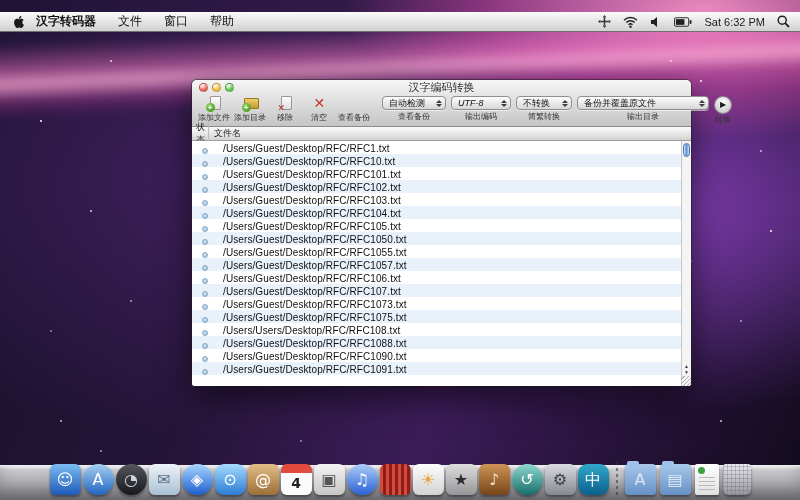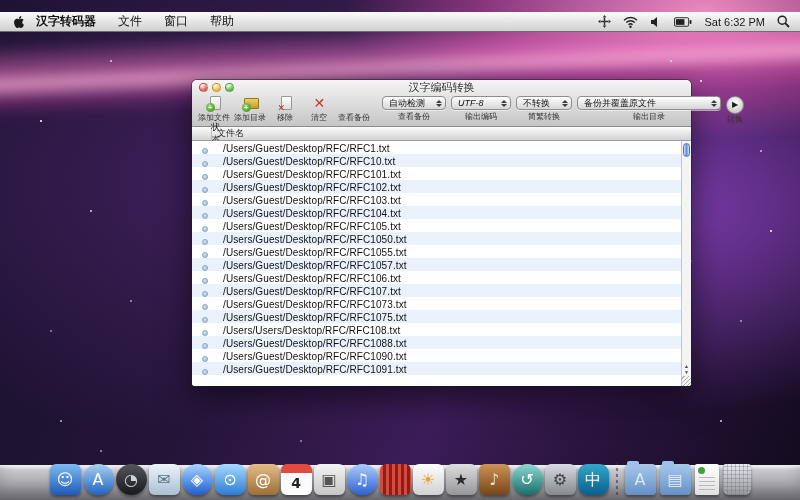--- a/index.html
+++ b/index.html
@@ -67,32 +67,32 @@
     background:linear-gradient(180deg,#fefefe,#d6d6d6);display:flex;align-items:center;
     font-size:9px;color:#111;padding:0 2px 0 6px;box-shadow:0 1px 0 rgba(255,255,255,.55);}
   .popup .val{flex:1;white-space:nowrap;overflow:hidden;}
   .popup .arr{display:flex;flex-direction:column;align-items:center;justify-content:center;margin-left:3px;width:8px;}
   .popup .arr i{display:block;width:0;height:0;border-left:3px solid transparent;border-right:3px solid transparent;}
   .popup .arr .up{border-bottom:3px solid #3c3c3c;margin-bottom:1px;}
   .popup .arr .dn{border-top:3px solid #3c3c3c;}
   .popup-group:nth-child(1) .popup{width:64px;}
   .popup-group:nth-child(2) .popup{width:60px;font-style:italic;}
   .popup-group:nth-child(3) .popup{width:56px;}
-  .popup-group:nth-child(4) .popup{width:144px;justify-content:flex-end;}
+  .popup-group:nth-child(4) .popup{width:132px;justify-content:flex-end;}
   .popup-label{font-size:8px;color:#333;margin-top:1px;}
   .convert-group{margin-left:auto;display:flex;flex-direction:column;align-items:center;}
   .convert-btn{width:18px;height:18px;border-radius:50%;border:1px solid #8d8d8d;box-sizing:border-box;
     background:radial-gradient(circle at 50% 32%,#ffffff,#d6d6d6 62%,#bcbcbc);
     display:flex;align-items:center;justify-content:center;cursor:default;}
   .convert-btn span{font-size:8px;color:#1a1a1a;line-height:1;}
 
   
   .thead{display:flex;height:13px;background:linear-gradient(180deg,#fbfbfb,#d3d3d3);
     border-bottom:1px solid #9f9f9f;font-size:9px;color:#222;align-items:center;}
-  .th-status{width:17px;padding-left:19px;border-right:1px solid #bdbdbd;box-sizing:border-box;}
+  .th-status{width:17px;padding-left:4px;border-right:1px solid #bdbdbd;box-sizing:border-box;}
   .th-name{padding-left:5px;flex:1;}
   .tbody{position:relative;flex:1;overflow:hidden;background:#fff;border-radius:0 0 3px 3px;}
   #rows{display:flex;flex-direction:column;}
   .row{height:13px;flex:none;display:flex;align-items:flex-end;font-size:10px;color:#111;}
   .row:nth-child(even){background:var(--stripe);}
   .dotcell{width:25px;display:flex;justify-content:center;flex:none;}
   .dot{width:6px;height:6px;border-radius:50%;background:radial-gradient(circle at 35% 30%,#d3e4f2,var(--dot));
     border:1px solid #86a6c2;box-sizing:border-box;}
   .fname{margin-left:6px;white-space:nowrap;letter-spacing:.1px;}
   .vscroll{position:absolute;top:0;right:0;width:10px;height:100%;background:#f4f4f4;border-left:1px solid #c6c6c6;box-sizing:border-box;}

